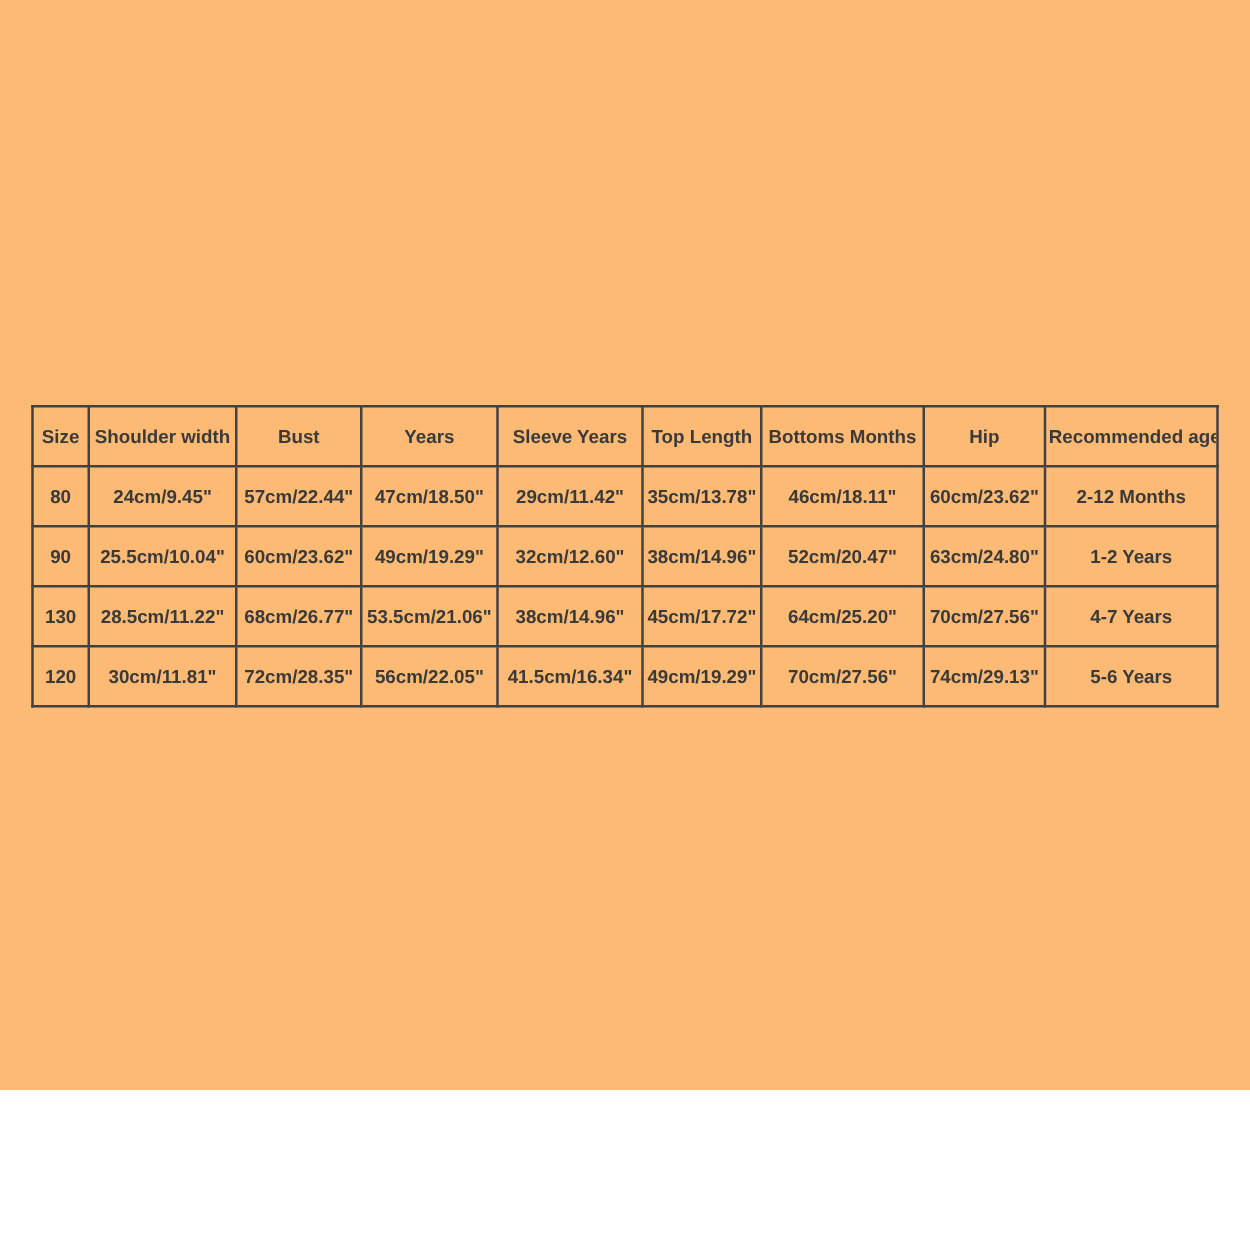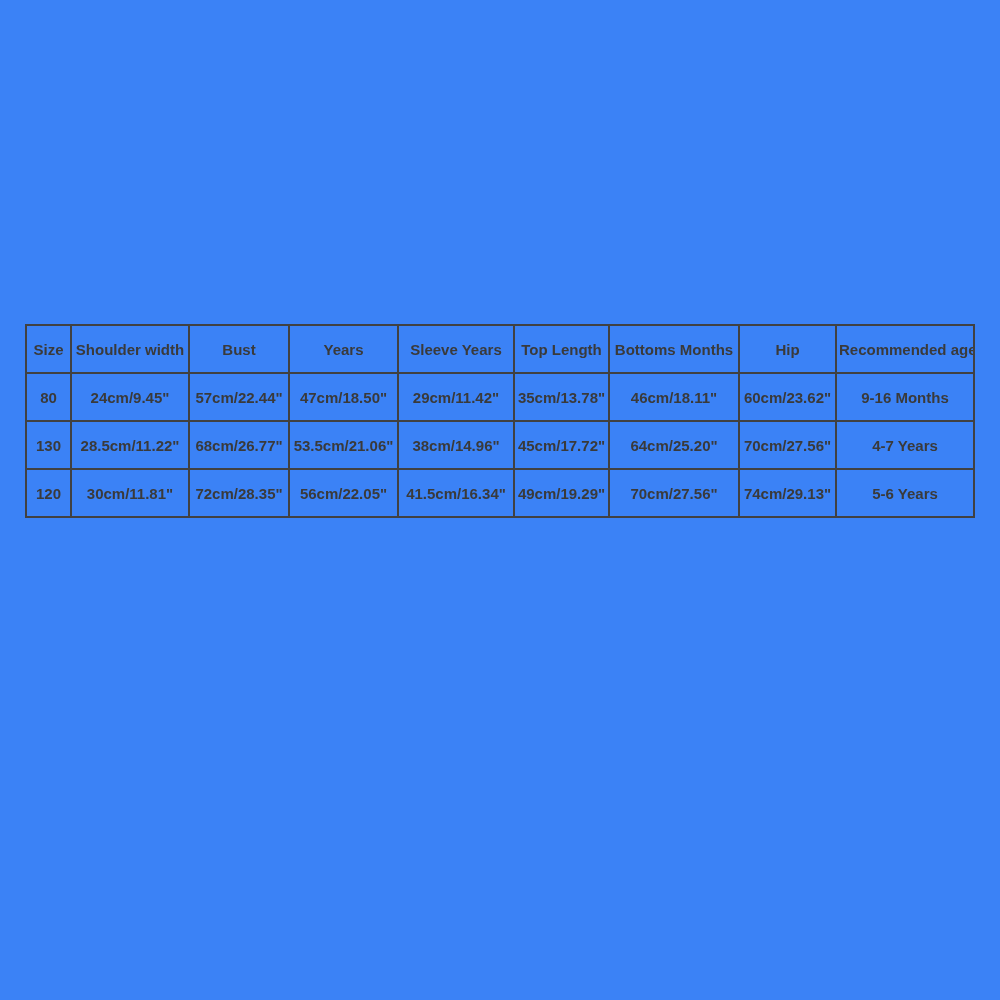--- a/index.html
+++ b/index.html
@@ -4,22 +4,22 @@
 <style>
   html, body {
     margin: 0;
     padding: 0;
     background: #ffffff;
     font-family: "Liberation Sans", sans-serif;
   }
   .canvas {
     position: relative;
     width: 1000px;
-    height: 1000px;
-    background: #3b82f6;
+    height: 872px;
+    background: #fdba74;
     overflow: hidden;
   }
   table.size-chart {
     position: absolute;
     left: 25px;
     top: 324px;
     width: 948px;
     border-collapse: collapse;
     table-layout: fixed;
   }
@@ -69,21 +69,32 @@
     <tbody>
       <tr>
         <td>80</td>
         <td>24cm/9.45"</td>
         <td>57cm/22.44"</td>
         <td>47cm/18.50"</td>
         <td>29cm/11.42"</td>
         <td>35cm/13.78"</td>
         <td>46cm/18.11"</td>
         <td>60cm/23.62"</td>
-        <td>9-16 Months</td>
+        <td>2-12 Months</td>
+      </tr>
+      <tr>
+        <td>90</td>
+        <td>25.5cm/10.04"</td>
+        <td>60cm/23.62"</td>
+        <td>49cm/19.29"</td>
+        <td>32cm/12.60"</td>
+        <td>38cm/14.96"</td>
+        <td>52cm/20.47"</td>
+        <td>63cm/24.80"</td>
+        <td>1-2 Years</td>
       </tr>
       <tr>
         <td>130</td>
         <td>28.5cm/11.22"</td>
         <td>68cm/26.77"</td>
         <td>53.5cm/21.06"</td>
         <td>38cm/14.96"</td>
         <td>45cm/17.72"</td>
         <td>64cm/25.20"</td>
         <td>70cm/27.56"</td>

